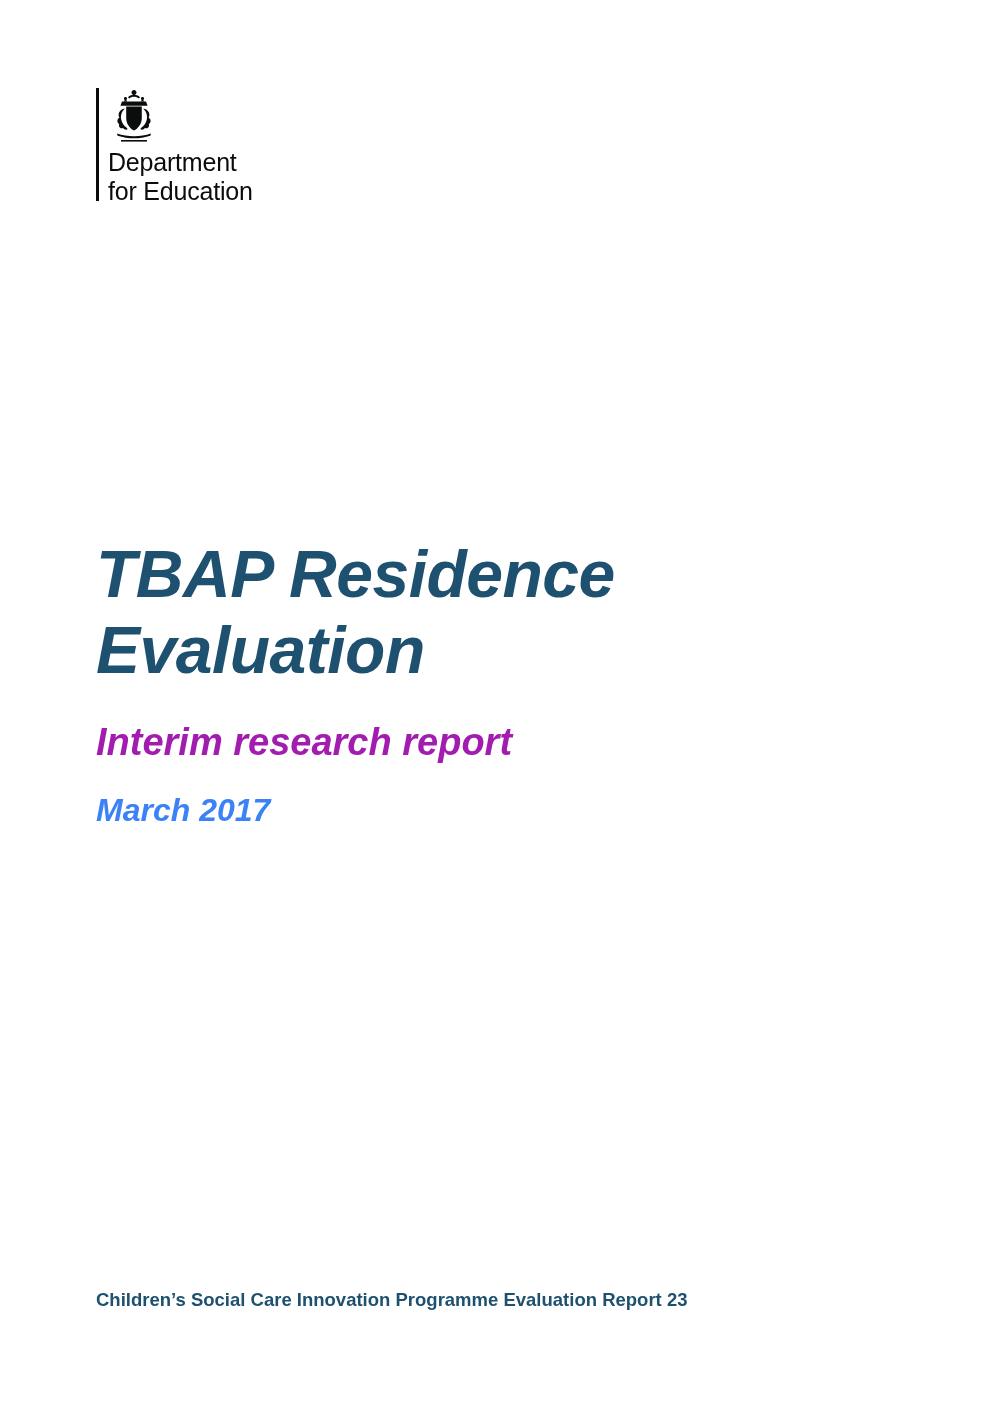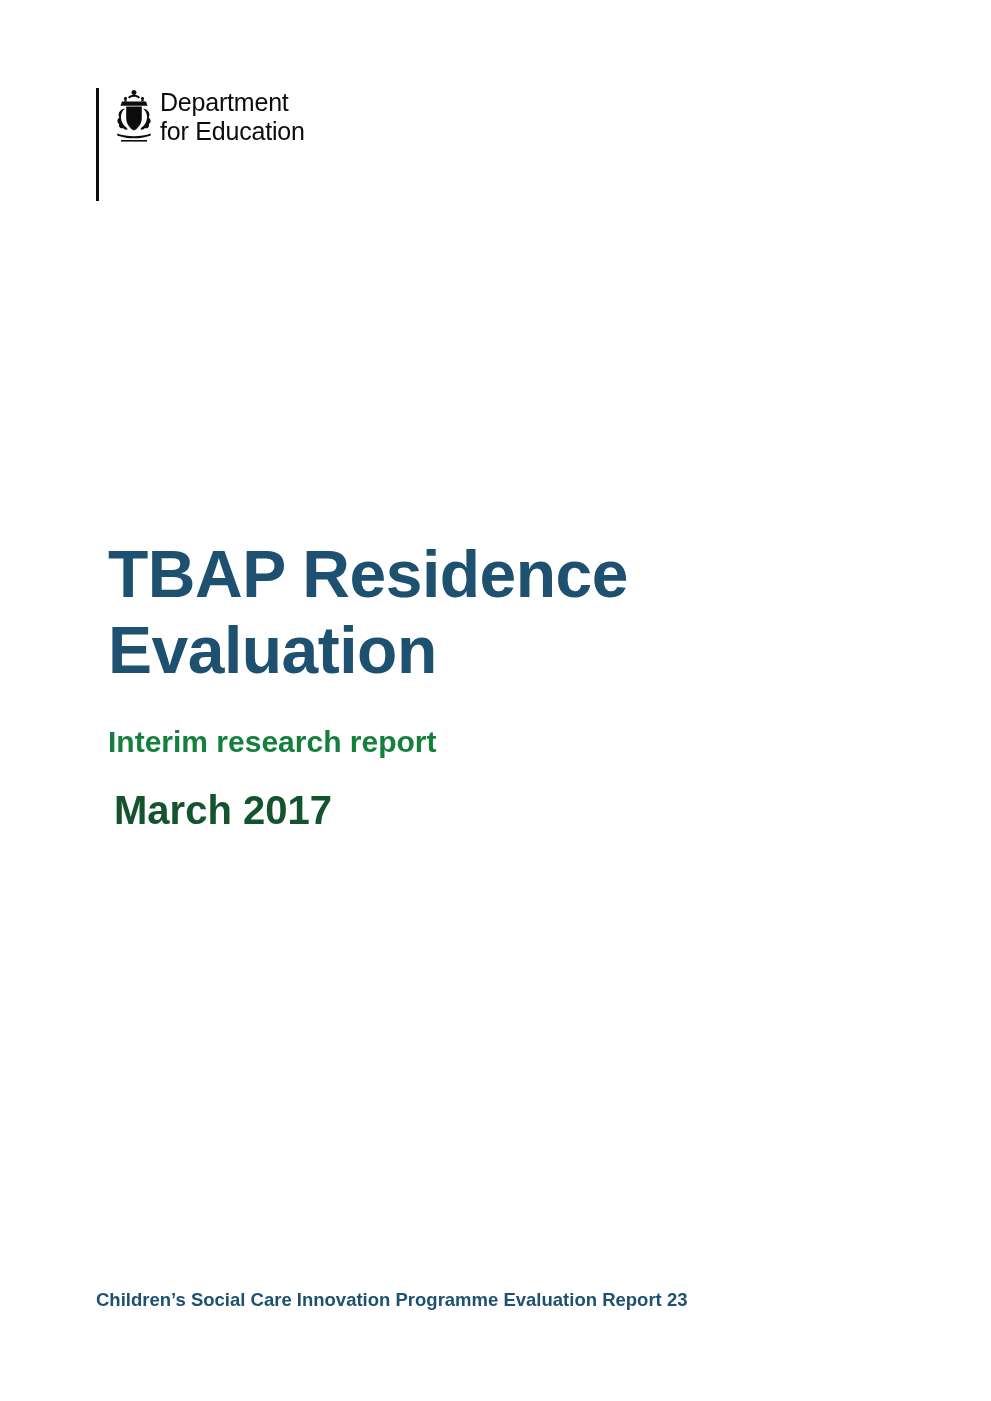--- a/index.html
+++ b/index.html
@@ -33,21 +33,21 @@
   }
   .logo-rule {
     width: 3px;
     background: #0b0c0c;
     margin-right: 9px;
     height: 113px;
     flex: 0 0 auto;
   }
   .logo-inner {
     display: flex;
-    flex-direction: row;
+    flex-direction: column;
     align-items: flex-start;
   }
   .crest {
     width: 52px;
     height: 56px;
     margin-bottom: 4px;
     display: block;
   }
   .dept-name {
     font-family: "Liberation Sans", sans-serif;
@@ -55,46 +55,47 @@
     line-height: 29px;
     color: #0b0c0c;
     letter-spacing: -0.2px;
     font-weight: 400;
     white-space: pre-line;
   }
 
   
   .title-area {
     position: absolute;
-    left: 108px;
+    left: 96px;
     top: 536px;
     width: 790px;
+    font-style: italic;
   }
   .doc-title {
     font-size: 66px;
     line-height: 76px;
     font-weight: bold;
     color: #1e5070;
     margin: 0 0 36px 0;
     letter-spacing: -0.5px;
     max-width: 660px;
   }
   .doc-subtitle {
-    font-size: 30px;
+    font-size: 38px;
     line-height: 36px;
     font-weight: bold;
-    color: #15803d;
+    color: #a21caf;
     margin: 16px 0 32px 0;
   }
   .doc-date {
-    font-size: 40px;
+    font-size: 32px;
     line-height: 36px;
     font-weight: bold;
-    color: #14532d;
-    margin: 6px;
+    color: #3b82f6;
+    margin: 0;
   }
 
   
   .authors-area {
     position: absolute;
     left: 96px;
     top: 955px;
     width: 800px;
   }
   .authors-primary {

